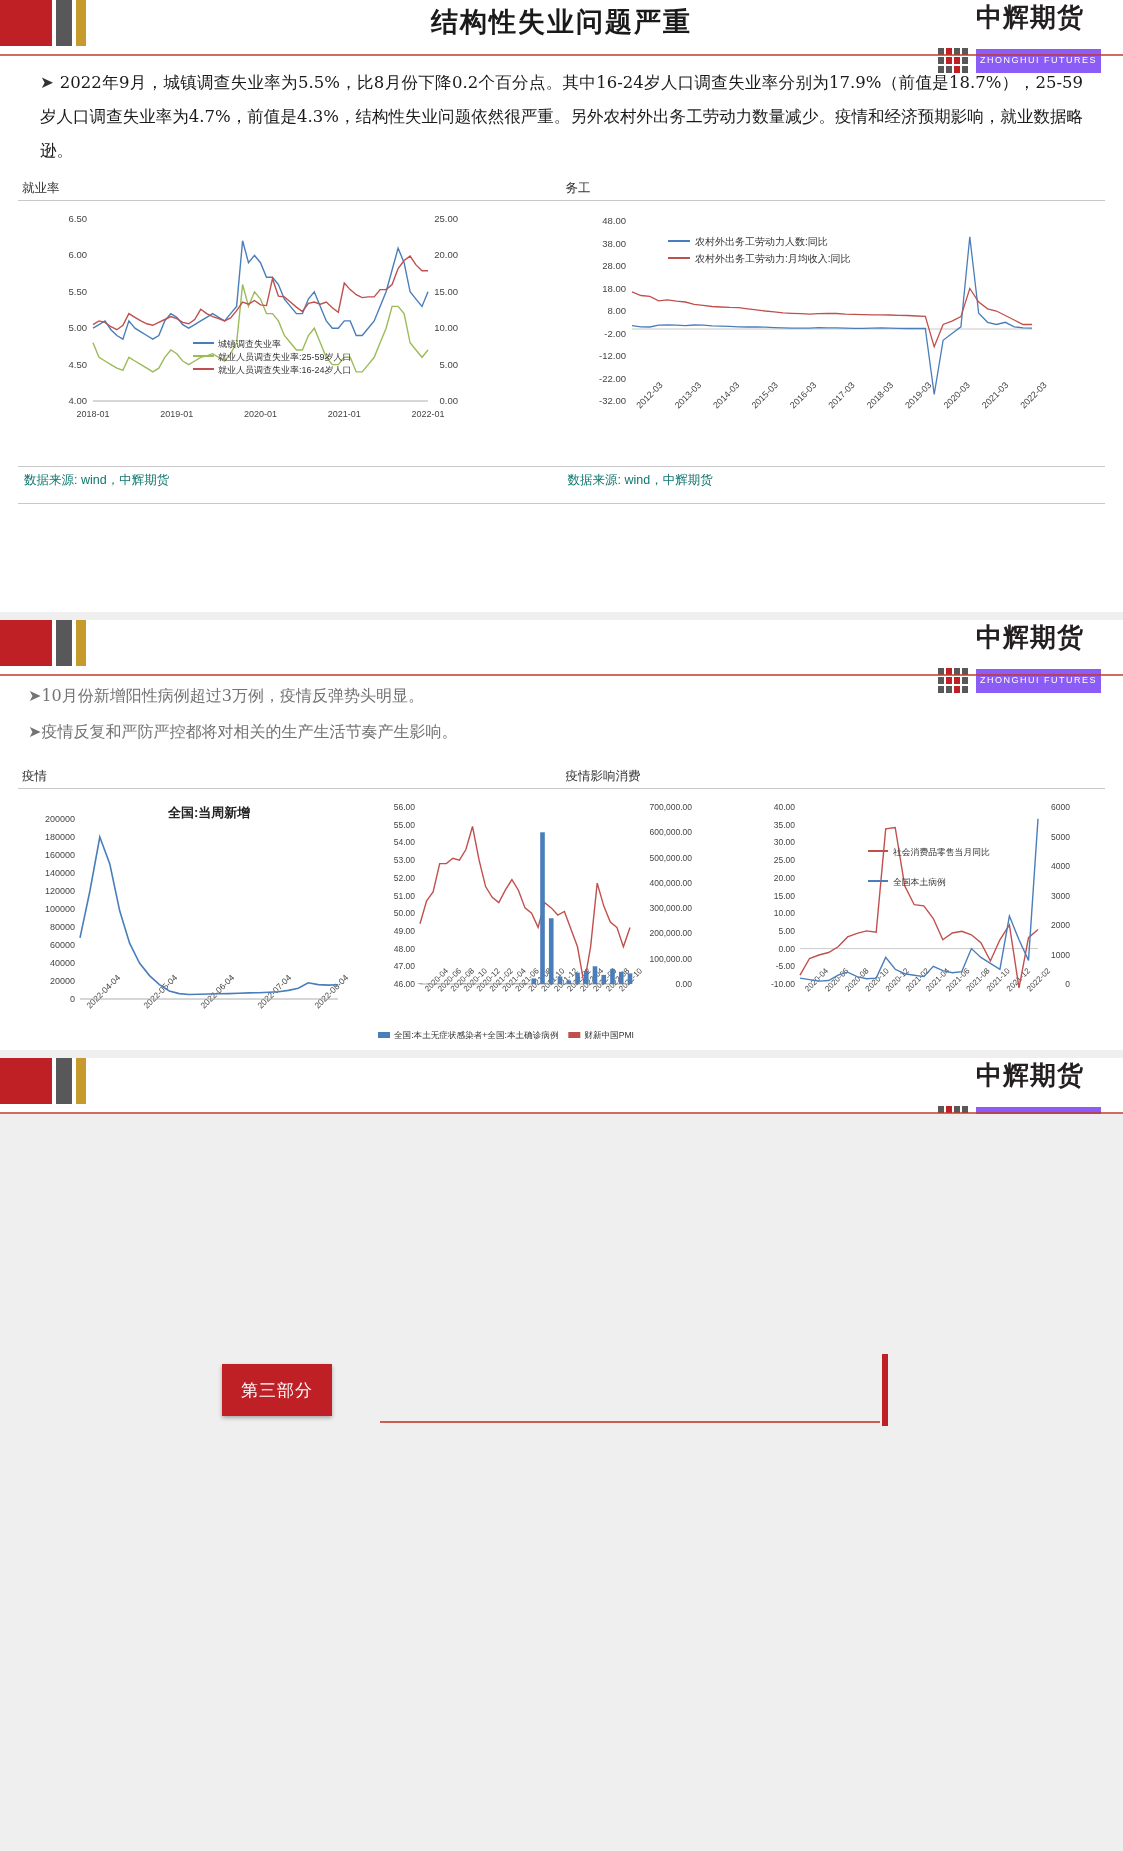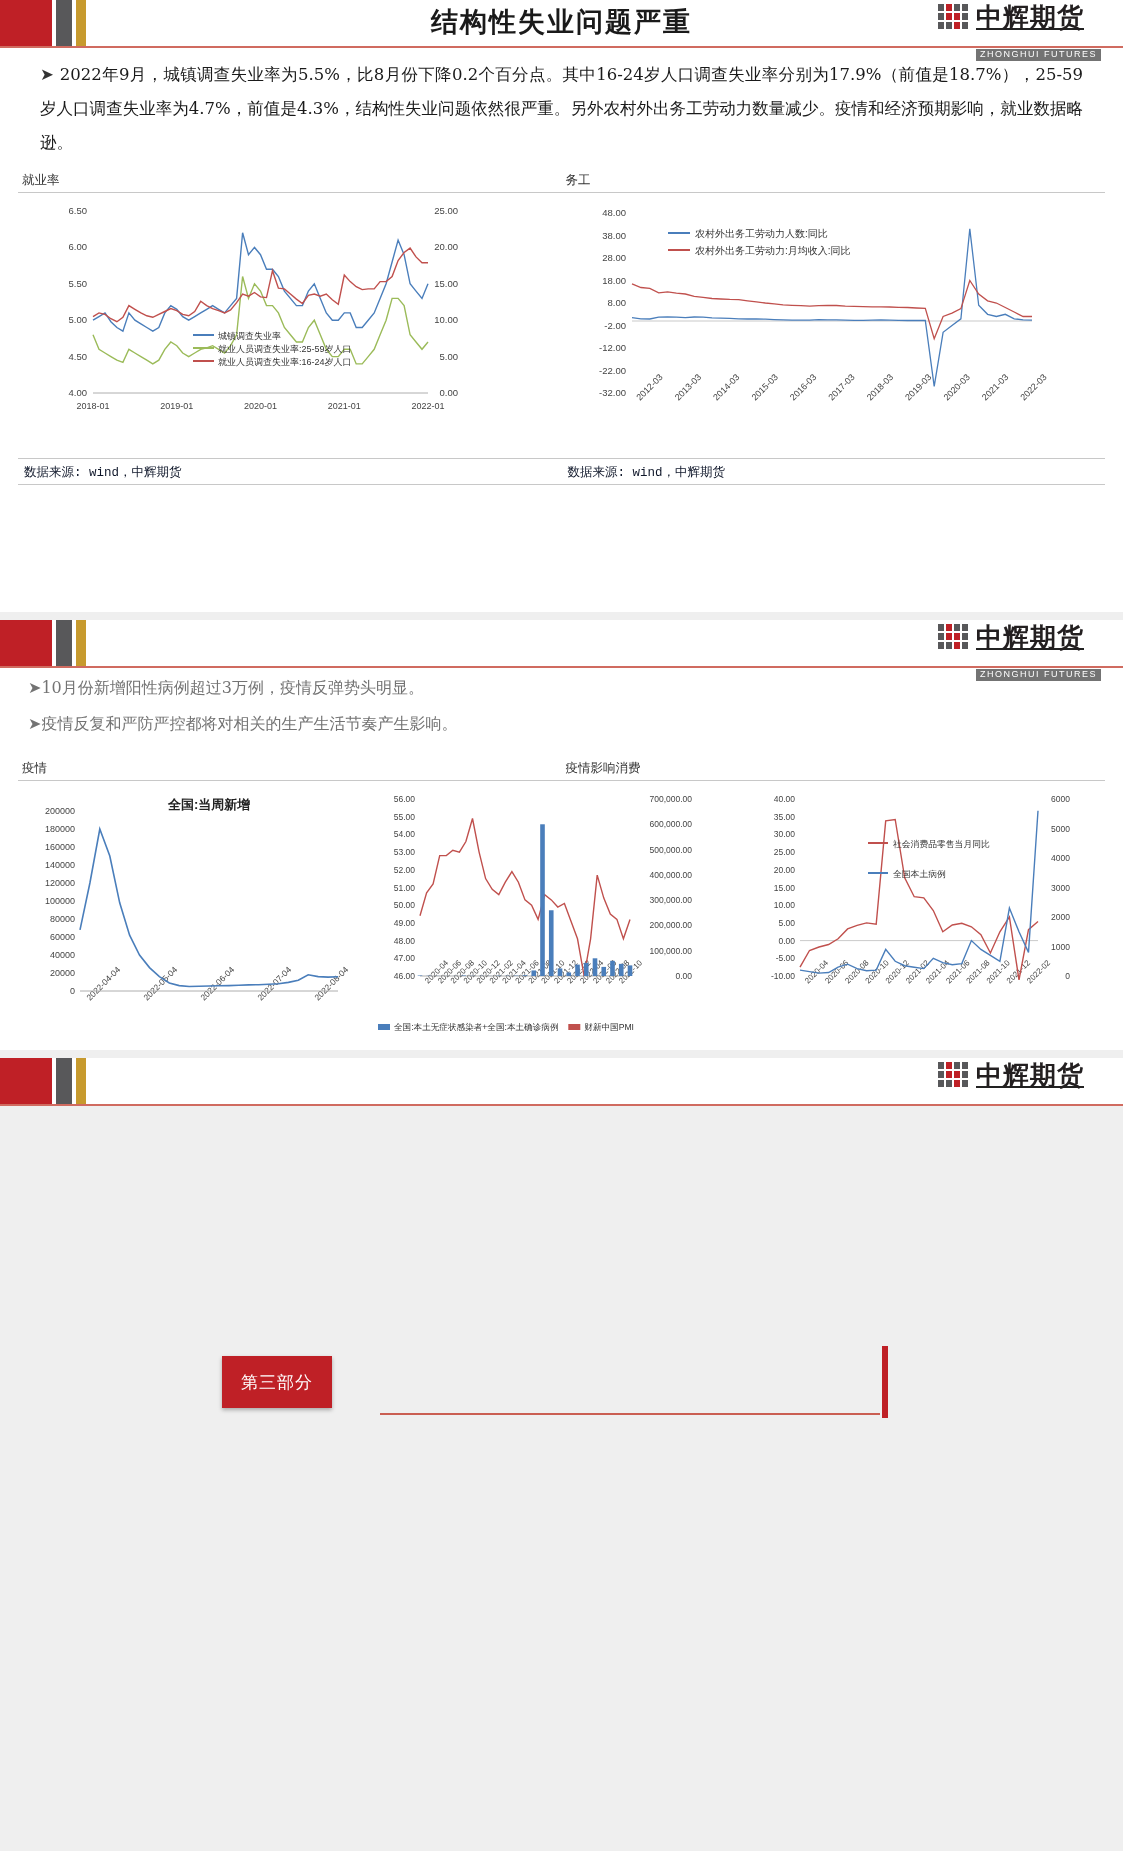--- a/index.html
+++ b/index.html
@@ -21,57 +21,57 @@
     width:1123px;
     background:#fff;
   }
   .slide1{top:0;height:612px;}
   .slide2{top:620px;height:430px;}
   .slide3{top:1058px;height:793px;}
 
   
   .hdr{
     position:relative;
-    height:48px;
+    height:56px;
     background:#fff;
     border-bottom:2px solid #b9module;
   }
   .hdr-rule{
     position:absolute;left:0;right:0;bottom:0;height:2px;background:#c0392b;opacity:.75;
   }
   .blk-red{position:absolute;left:0;top:0;width:52px;height:46px;background:#bf2026;}
   .blk-gray{position:absolute;left:56px;top:0;width:16px;height:46px;background:#58585a;}
   .blk-gold{position:absolute;left:76px;top:0;width:10px;height:46px;background:#c79a2e;}
   .hdr-title{
     position:absolute;left:0;right:0;top:4px;
     text-align:center;
     font-family:"DejaVu Serif","Liberation Serif",serif;
     font-weight:bold;
     font-size:27px;
     letter-spacing:2px;
     color:#1a1a1a;
   }
   .logo{
     position:absolute;right:22px;top:4px;
-    display:flex;align-items:flex-start;gap:8px;text-decoration:underline;
+    display:flex;align-items:flex-end;gap:8px;
   }
   .logo-marks{
     display:grid;grid-template-columns:repeat(4,6px);grid-template-rows:repeat(3,7px);
     gap:2px;
   }
   .logo-marks i{display:block;width:6px;height:7px;background:#58585a;}
   .logo-marks i.r{background:#bf2026;}
   .logo-text{line-height:1.05;}
   .logo-cn{
     font-family:"DejaVu Serif","Liberation Serif",serif;
     font-size:26px;font-weight:bold;color:#231f20;letter-spacing:1px;
   }
   .logo-en{
-    font-size:9px;color:#fff;background:#737373;letter-spacing:1.5px;
-    padding:1px 4px;display:inline-block;margin-top:18px;
+    font-size:9px;color:#fff;background:#8b5cf6;letter-spacing:1.5px;
+    padding:7px 4px;display:inline-block;margin-top:18px;
   }
 
   
   .para{
     font-family:"DejaVu Serif","Liberation Serif",serif;
     font-size:16.5px;
     line-height:34px;
     color:#1a1a1a;
     margin:10px 40px 0 40px;
     text-align:justify;
@@ -88,22 +88,22 @@
 
   
   .panels{position:relative;margin:10px 18px 0 18px;}
   .panel-label{
     font-size:12.5px;color:#333;
     border-bottom:1px solid #c8c8c8;
     padding:2px 0 3px 4px;
   }
   .src-bar{
     border-top:1px solid #c8c8c8;border-bottom:1px solid #c8c8c8;
-    font-size:12.5px;color:#0f172a;padding:5px 0 3px 6px;
-    font-family:Liberation Mono, monospace;
+    font-size:12.5px;color:#0f766e;padding:5px 0 14px 6px;
+    font-family:Liberation Sans, sans-serif;
   }
   .row2{display:flex;}
   .row2>div{width:50%;}
 
   .chart{position:relative;}
 
   
   .sec-body{position:relative;height:827px;background:#efefef;}
   .sec-chip{
     position:absolute;left:222px;top:250px;

